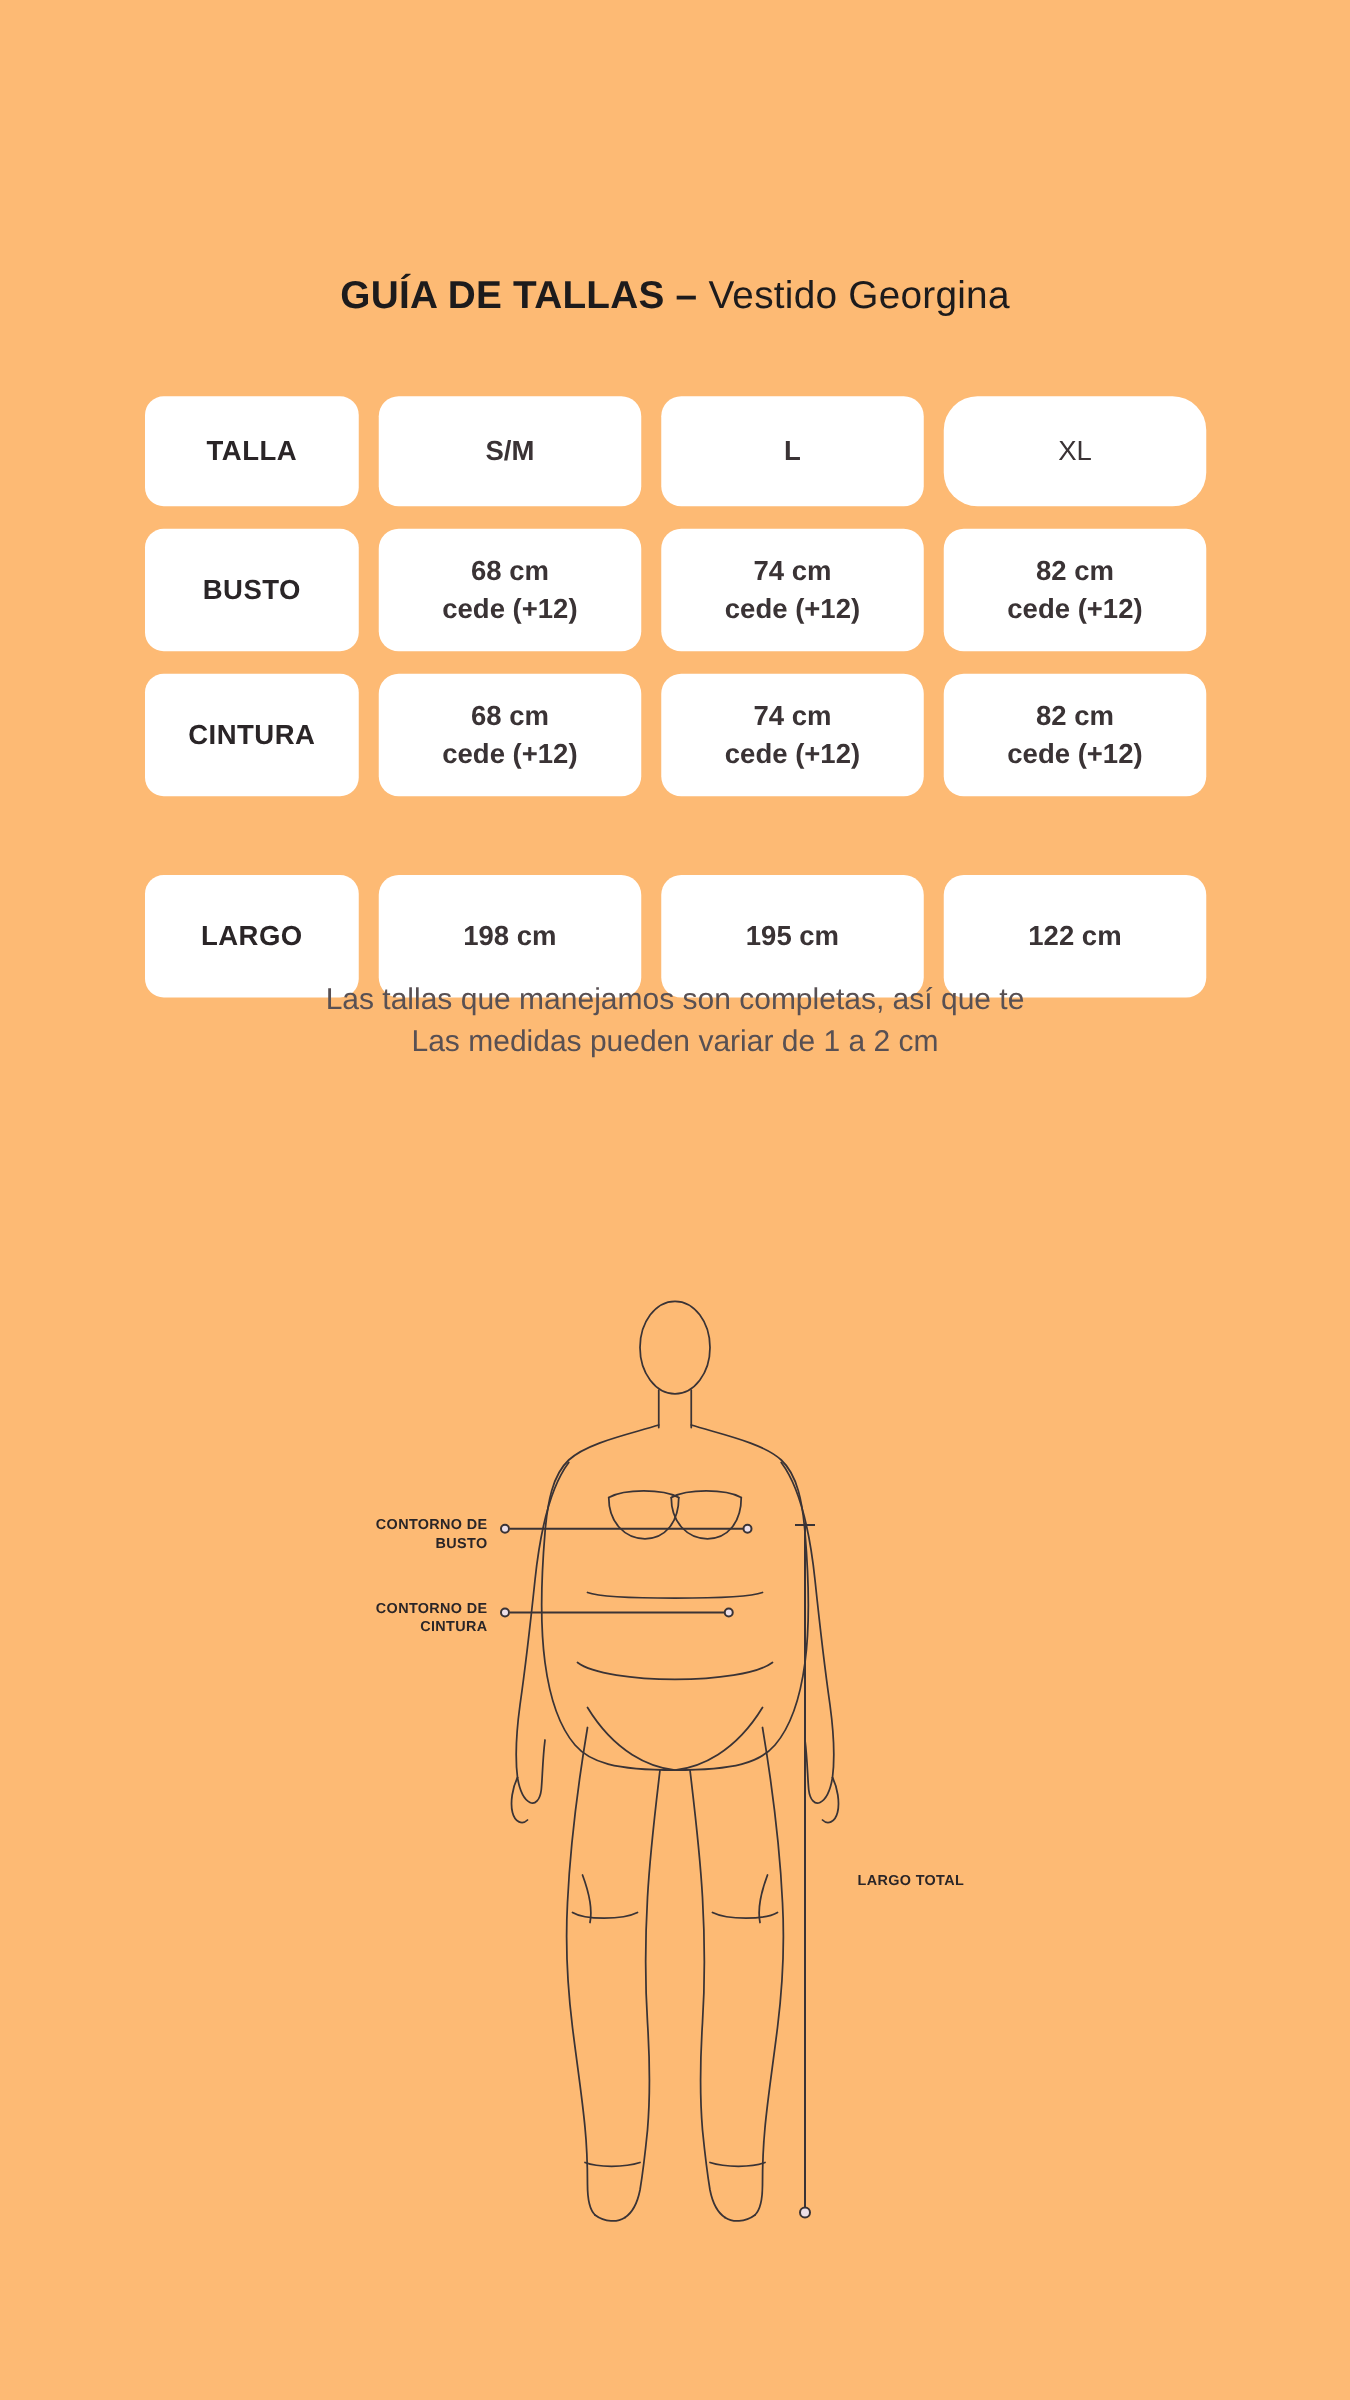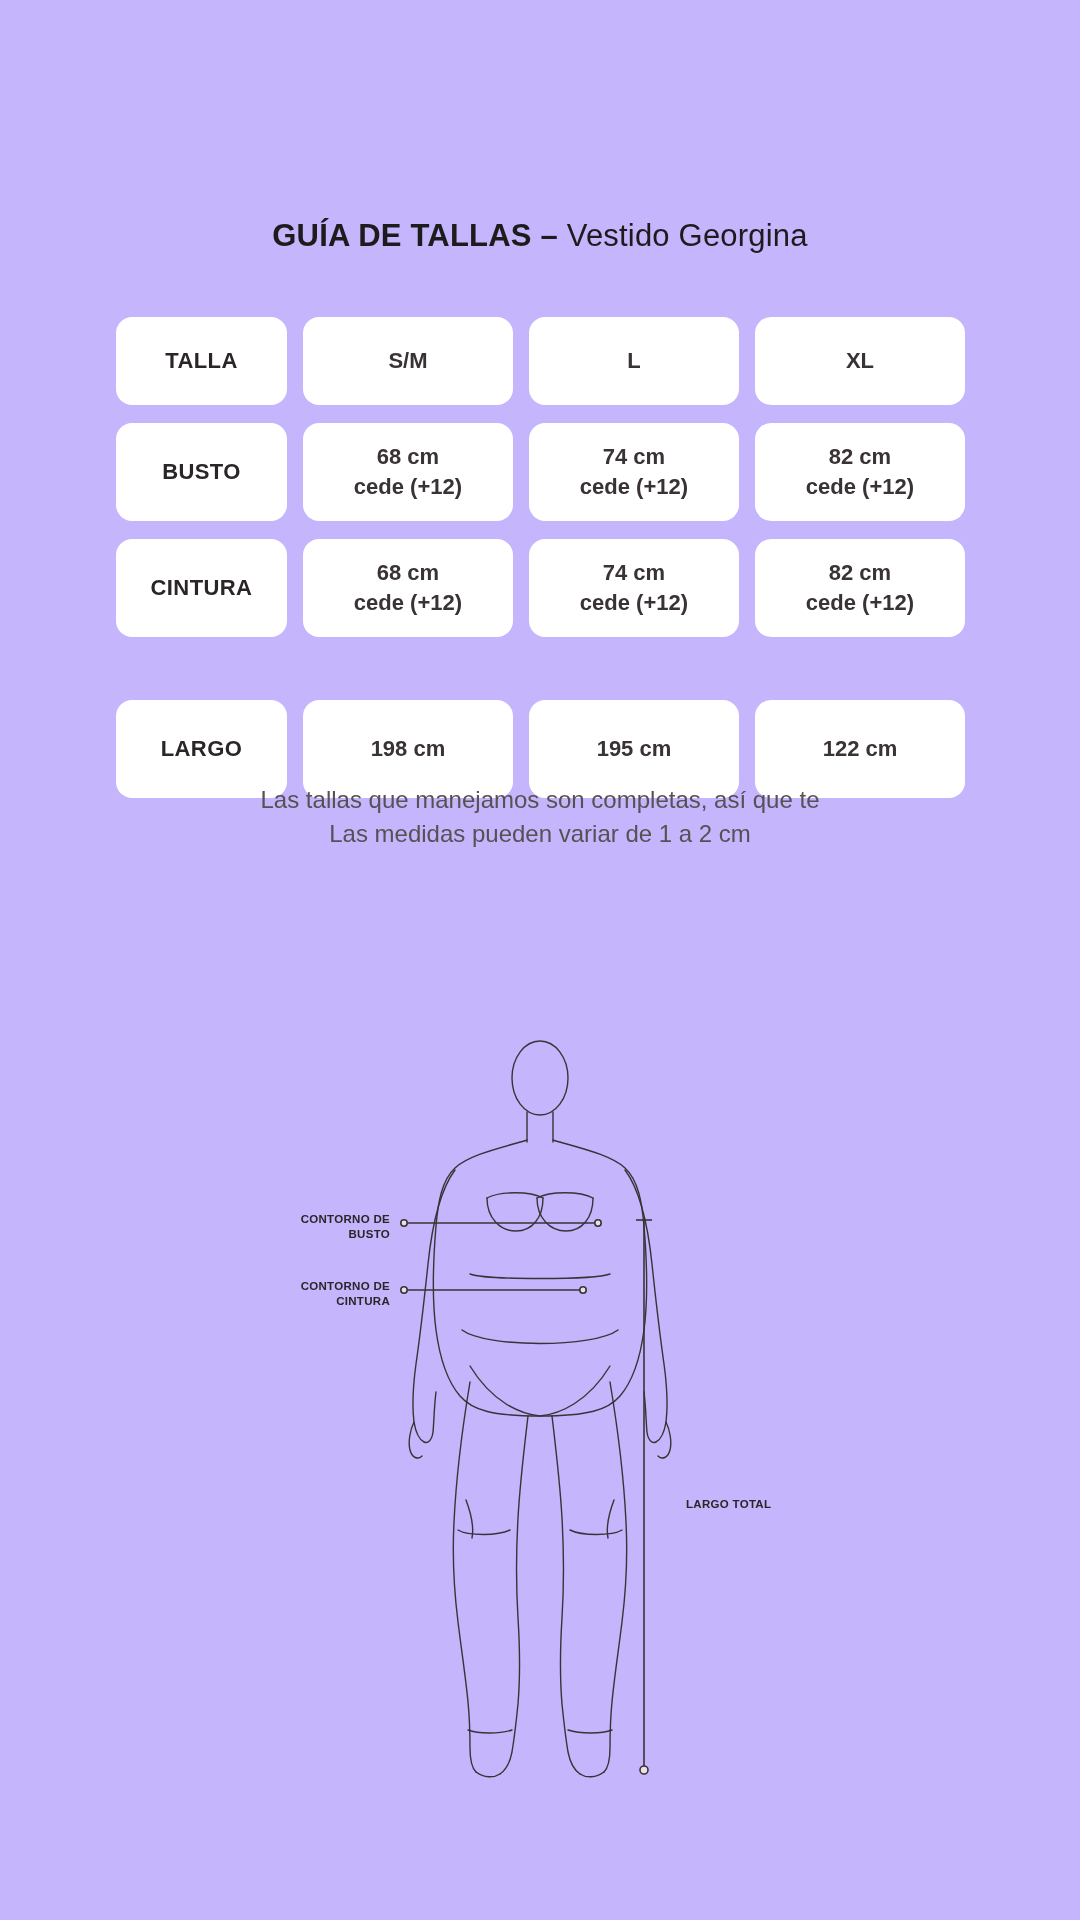--- a/index.html
+++ b/index.html
@@ -7,21 +7,21 @@
     width: 1080px;
     height: 1920px;
     background: #ecdfe8;
     font-family: "Liberation Sans", sans-serif;
     overflow: hidden;
   }
   .page {
     position: relative;
     width: 1080px;
     height: 1920px;
-    background: #c4b5fd;
+    background: #fdba74;
   }
 
   
   .title {
     position: absolute;
     top: 218px;
     left: 0;
     width: 1080px;
     text-align: center;
     font-size: 31px;
@@ -55,20 +55,21 @@
     text-align: center;
     line-height: 1.35;
     color: #2a2527;
   }
   .cell.head-label,
   .cell.row-label {
     width: 175px;
     font-weight: bold;
     font-size: 22px;
     letter-spacing: 0.4px;
+    border-radius: 15px;
   }
   .cell.val {
     width: 215px;
     font-size: 22px;
     font-weight: bold;
     color: #3a3335;
   }
   .row.header .cell { height: 88px; }
   .row.data .cell { height: 98px; }
   .row.single .cell { height: 98px; margin-top: 45px; }
@@ -116,21 +117,21 @@
   <div class="title">
     <span class="strong">GUÍA DE TALLAS –</span><span class="light"> Vestido Georgina</span>
   </div>
 
   <div class="table">
 
     <div class="row header">
       <div class="cell head-label">TALLA</div>
       <div class="cell val" style="font-weight:bold;">S/M</div>
       <div class="cell val" style="font-weight:bold;">L</div>
-      <div class="cell val" style="font-weight:bold;">XL</div>
+      <div class="cell val" style="font-weight:normal;border-radius:27px;">XL</div>
     </div>
 
     <div class="row data">
       <div class="cell row-label">BUSTO</div>
       <div class="cell val">
         <div>
           <span class="two-line">68 cm</span>
           <span class="two-line">cede (+12)</span>
         </div>
       </div>

